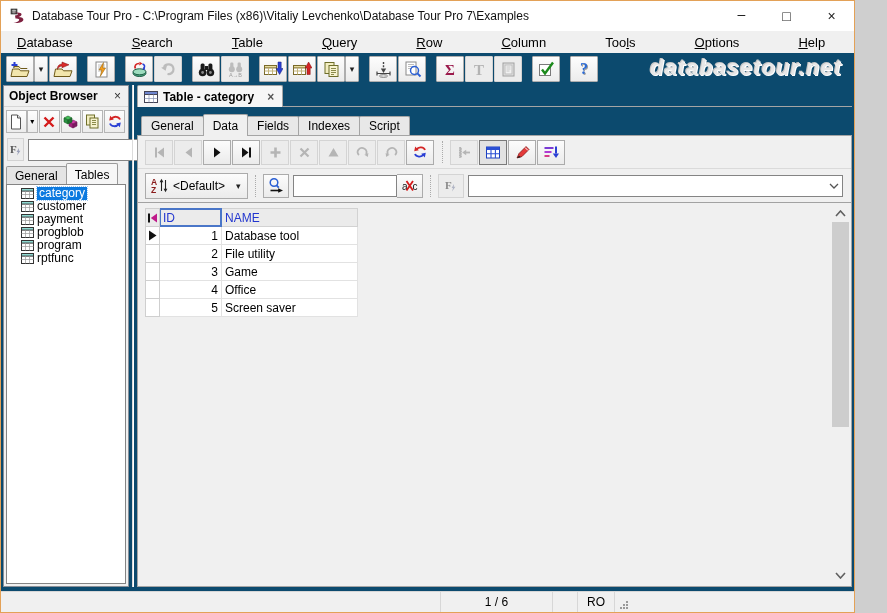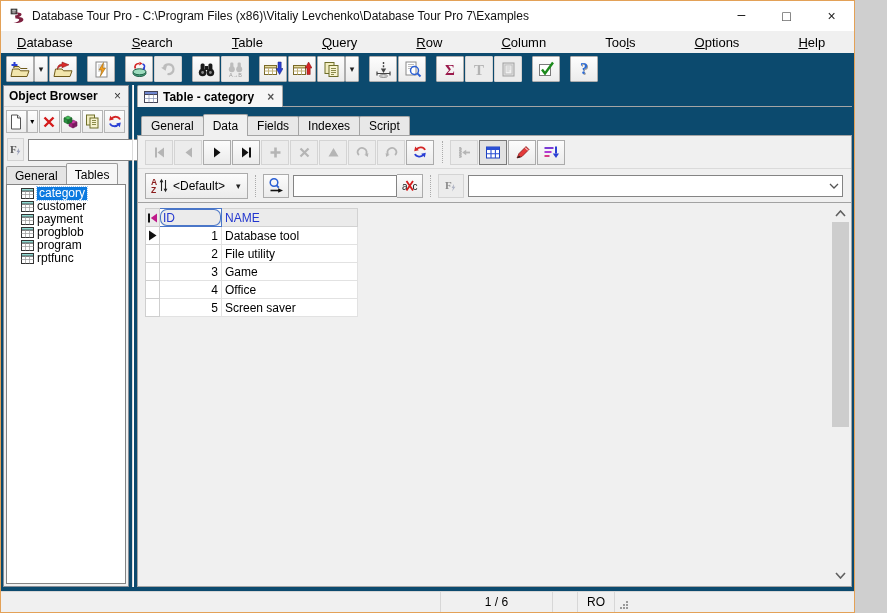--- a/index.html
+++ b/index.html
@@ -90,21 +90,21 @@
   .flat-btn.disabled{border-color:#d4d4d4;background:#ececec;}
   .filter-combo{flex:1;margin:0 8px 0 4px;height:22px;}
   
   .grid-zone{flex:1;position:relative;min-height:0;}
   table.grid{border-collapse:collapse;position:absolute;left:7px;top:5px;background:#fff;}
   table.grid th,table.grid td{border:1px solid #e2e2e2;font-weight:normal;font-size:12px;height:18px;padding:0 3px;}
   table.grid th{background:#ebebeb;color:#2236cf;text-align:left;border-color:#d2d2d2;}
   table.grid th.sel-col{box-shadow:inset 0 0 0 1px #4a76c8;border-color:#4a76c8;}
   table.grid .ind{width:14px;min-width:14px;padding:0;text-align:center;background:#fff;border-color:#cfcfcf;}
   table.grid th.corner{background:#ebebeb;padding:0;}
-  .col-id{width:62px;min-width:62px;border-radius:7px;}
+  .col-id{width:62px;min-width:62px;}
   .col-name{width:136px;min-width:136px;}
   td.num{text-align:right;padding-right:6px;}
   
   .vscroll{position:absolute;top:2px;bottom:2px;right:2px;width:17px;background:#f0f0f0;display:flex;flex-direction:column;align-items:center;}
   .vs-btn{height:17px;width:17px;display:flex;align-items:center;justify-content:center;}
   .vs-track{flex:1;width:17px;position:relative;}
   .vs-thumb{position:absolute;top:0;left:0;width:17px;height:205px;background:#cdcdcd;}
   .vs-btn.down{margin-top:auto;}
   
   .statusbar{height:21px;border-top:1px solid #d7d7d7;display:flex;align-items:stretch;flex:0 0 auto;background:#f0f0f0;}
@@ -323,20 +323,21 @@
     </div>
     <div class="tgap"></div>
     <div class="tbtn">
       <span>
           <svg width="14" height="17" viewBox="0 0 14 17">
         <text x="8" y="14" font-size="16" font-weight="bold" fill="#9a9a9a" text-anchor="middle" font-family="Liberation Serif,serif">?</text>
         <text x="7" y="13.4" font-size="16" font-weight="bold" fill="#2b6bd6" text-anchor="middle" font-family="Liberation Serif,serif">?</text>
       </svg>
         </span>
     </div>
+    <div class="watermark">databasetour.net</div>
   </div>
 
   <div class="content">
 
     <div class="left-panel">
       <div class="lp-header">
         <span class="lp-title">Object Browser</span>
         <span class="lp-close">×</span>
       </div>
       <div class="lp-toolbar">

